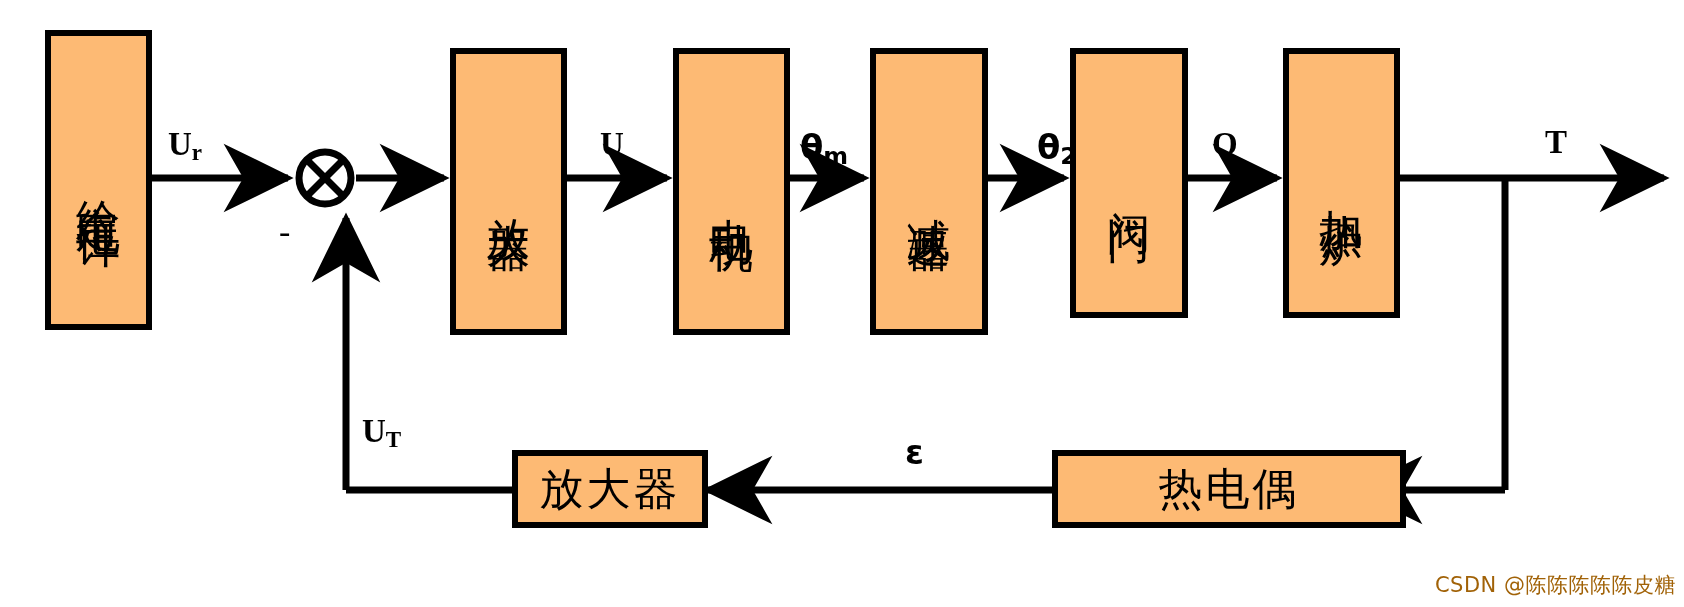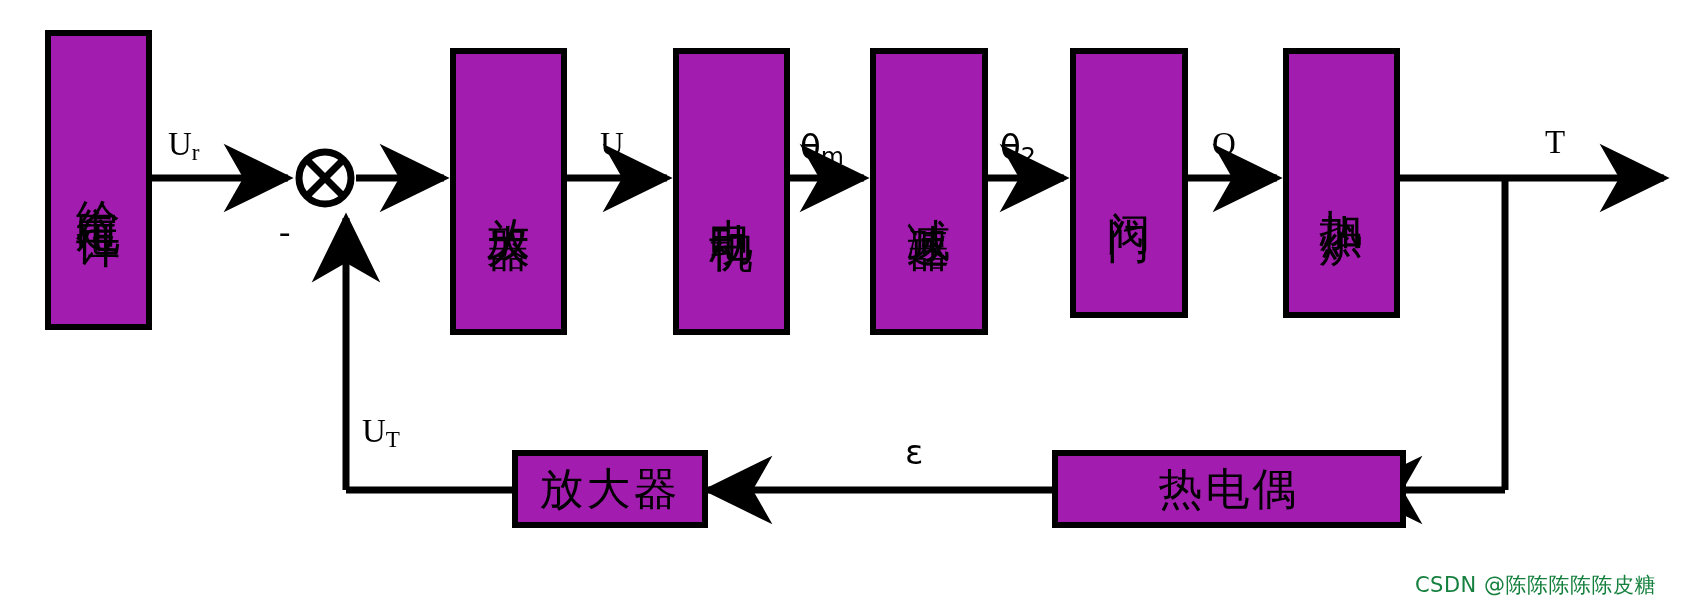--- a/index.html
+++ b/index.html
@@ -20,21 +20,21 @@
     position: absolute;
     left: 0; top: 0;
     width: 1684px;
     height: 607px;
   }
   
   .block {
     position: absolute;
     box-sizing: border-box;
     border: 6px solid #000000;
-    background: #a21caf;
+    background: #fdba74;
     display: flex;
     align-items: center;
     justify-content: center;
   }
   .block-label {
     font-family: "DejaVu Sans", "Liberation Sans", sans-serif;
     color: #000000;
     font-weight: 400;
     line-height: 1.18;
     text-align: center;
@@ -51,44 +51,45 @@
     letter-spacing: 3px;
   }
   
   .sig {
     position: absolute;
     font-family: "Liberation Serif", "DejaVu Serif", serif;
     font-size: 33px;
     color: #000000;
     white-space: nowrap;
     line-height: 1;
+    font-weight: bold;
   }
   .sig sub {
     font-size: 0.70em;
     vertical-align: -0.22em;
   }
   .sig.greek {
     font-family: "DejaVu Sans", "Liberation Sans", sans-serif;
     font-size: 34px;
   }
   .minus-sign {
     position: absolute;
     font-family: "Liberation Serif", "DejaVu Serif", serif;
     font-size: 34px;
     color: #000000;
     line-height: 1;
   }
   
   #watermark {
     position: absolute;
-    right: 28px;
+    right: 8px;
     bottom: 8px;
     font-family: "DejaVu Sans", "Liberation Sans", sans-serif;
     font-size: 21px;
-    color: #15803d;
+    color: #a16207;
     white-space: nowrap;
     letter-spacing: 0.5px;
   }
 </style>
 </head>
 <body>
 
 <div id="stage">
 
   <svg id="svg-layer" viewBox="0 0 1684 607" xmlns="http://www.w3.org/2000/svg">
@@ -175,21 +176,21 @@
   </div>
 
   <div class="sig" style="left:600px; top:128px;">
     <span>U</span><sub></sub>
   </div>
 
   <div class="sig greek" style="left:800px; top:130px;">
     <span>θ</span><sub>m</sub>
   </div>
 
-  <div class="sig greek" style="left:1000px; top:130px;">
+  <div class="sig greek" style="left:1037px; top:130px;">
     <span>θ</span><sub>2</sub>
   </div>
 
   <div class="sig" style="left:1212px; top:128px;">
     <span>Q</span><sub></sub>
   </div>
 
   <div class="sig" style="left:1545px; top:126px;">
     <span>T</span><sub></sub>
   </div>

